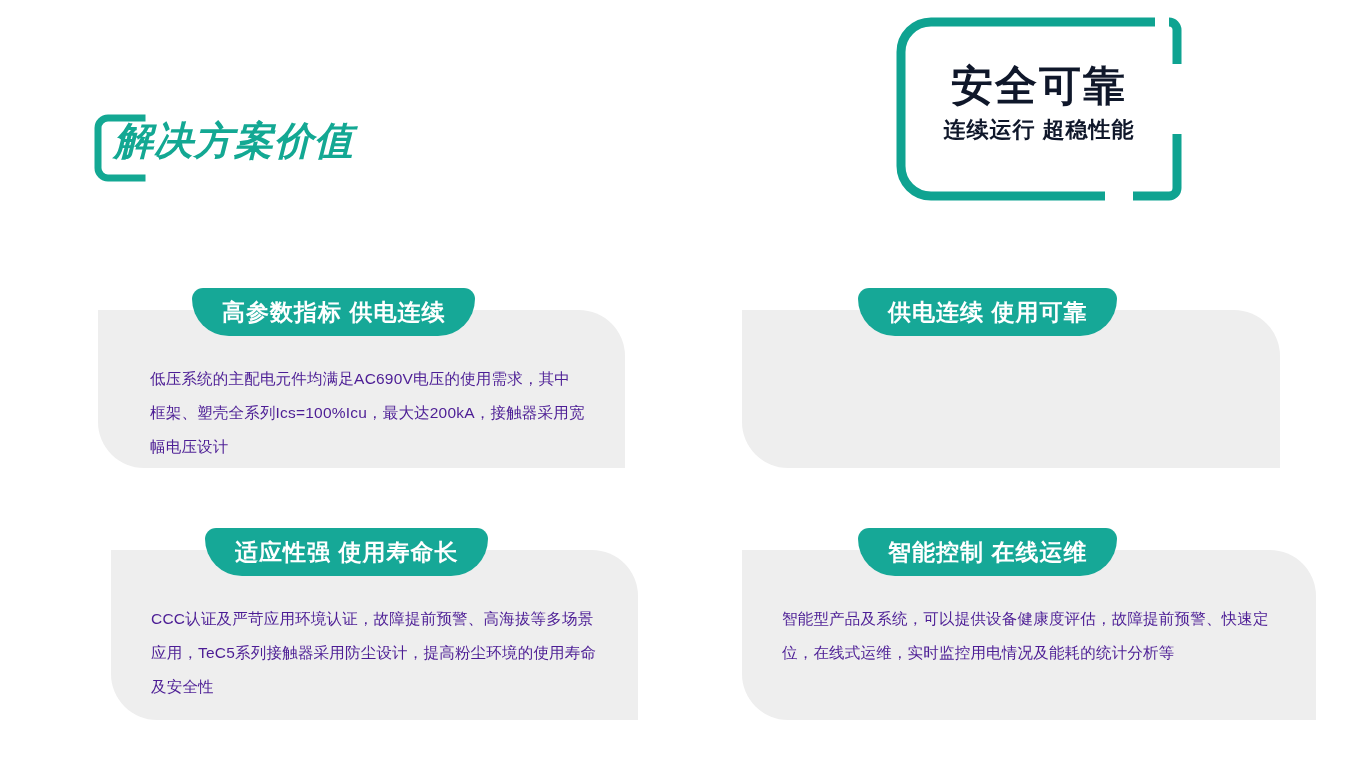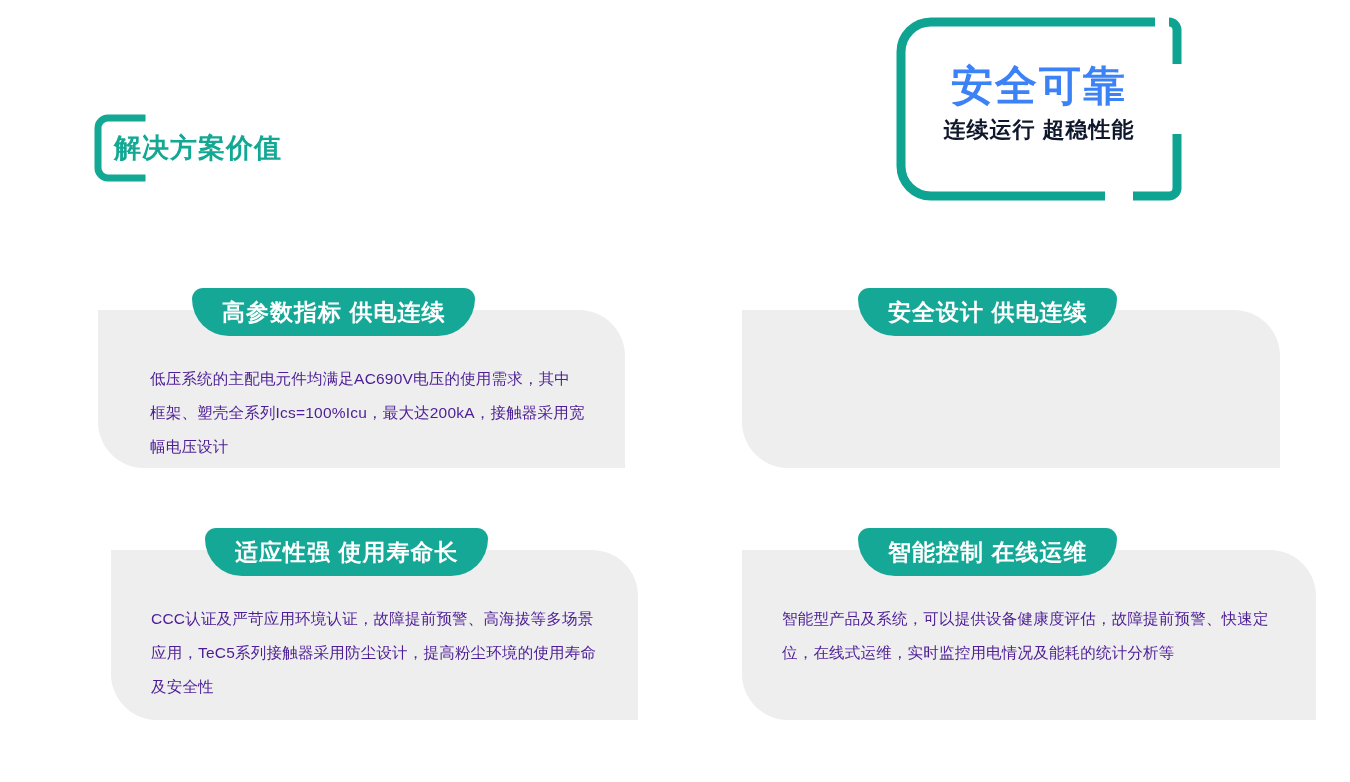--- a/index.html
+++ b/index.html
@@ -32,27 +32,28 @@
   .title-bracket {
     position: absolute;
     left: 0;
     top: 0;
     width: 56px;
     height: 72px;
   }
   .section-title {
     position: absolute;
     left: 22px;
-    top: 14px;
-    font-size: 27px;
+    top: 7px;
+    font-size: 39px;
     font-weight: bold;
     color: #13a893;
     letter-spacing: 1px;
     white-space: nowrap;
     line-height: 44px;
+    font-style: italic;
   }
 
   
   .badge-wrap {
     position: absolute;
     left: 893px;
     top: 14px;
     width: 292px;
     height: 190px;
   }
@@ -66,21 +67,21 @@
   .badge-text {
     position: absolute;
     left: 0;
     top: 46px;
     width: 292px;
     text-align: center;
   }
   .badge-main {
     font-size: 42px;
     font-weight: bold;
-    color: #3b82f6;
+    color: #0f172a;
     letter-spacing: 2px;
     line-height: 52px;
     white-space: nowrap;
   }
   .badge-sub {
     font-size: 22px;
     font-weight: bold;
     color: #0f172a;
     letter-spacing: 1px;
     line-height: 32px;
@@ -167,21 +168,21 @@
   </div>
 
   <div class="card" id="card-0">
     <div class="card-header">高参数指标 供电连续</div>
     <div class="card-body">
       <p>低压系统的主配电元件均满足AC690V电压的使用需求，其中框架、塑壳全系列Ics=100%Icu，最大达200kA，接触器采用宽幅电压设计</p>
     </div>
   </div>
 
   <div class="card" id="card-1">
-    <div class="card-header">安全设计 供电连续</div>
+    <div class="card-header">供电连续 使用可靠</div>
   </div>
 
   <div class="card" id="card-2">
     <div class="card-header">适应性强 使用寿命长</div>
     <div class="card-body">
       <p>CCC认证及严苛应用环境认证，故障提前预警、高海拔等多场景应用，TeC5系列接触器采用防尘设计，提高粉尘环境的使用寿命及安全性</p>
     </div>
   </div>
 
   <div class="card" id="card-3">

